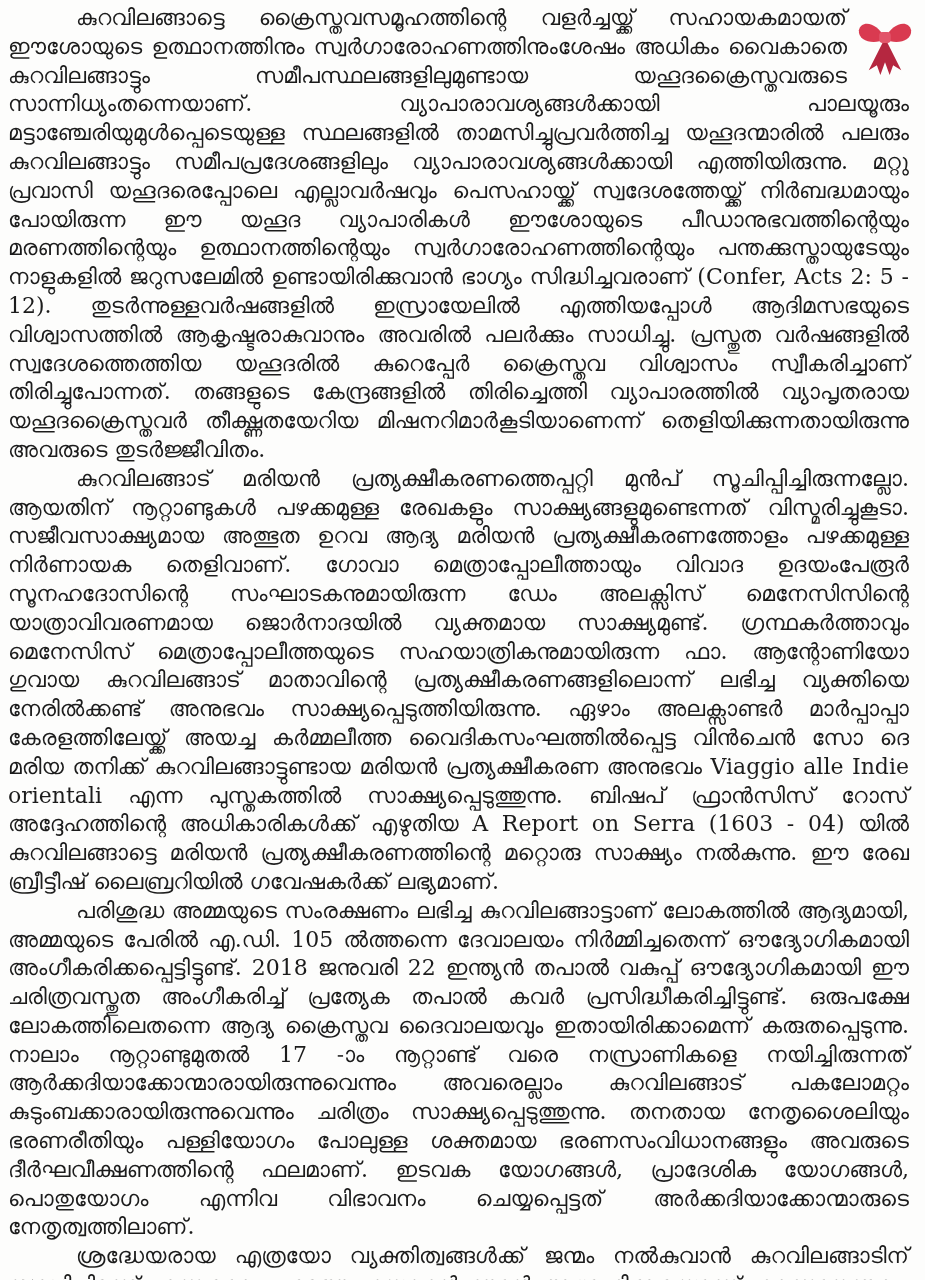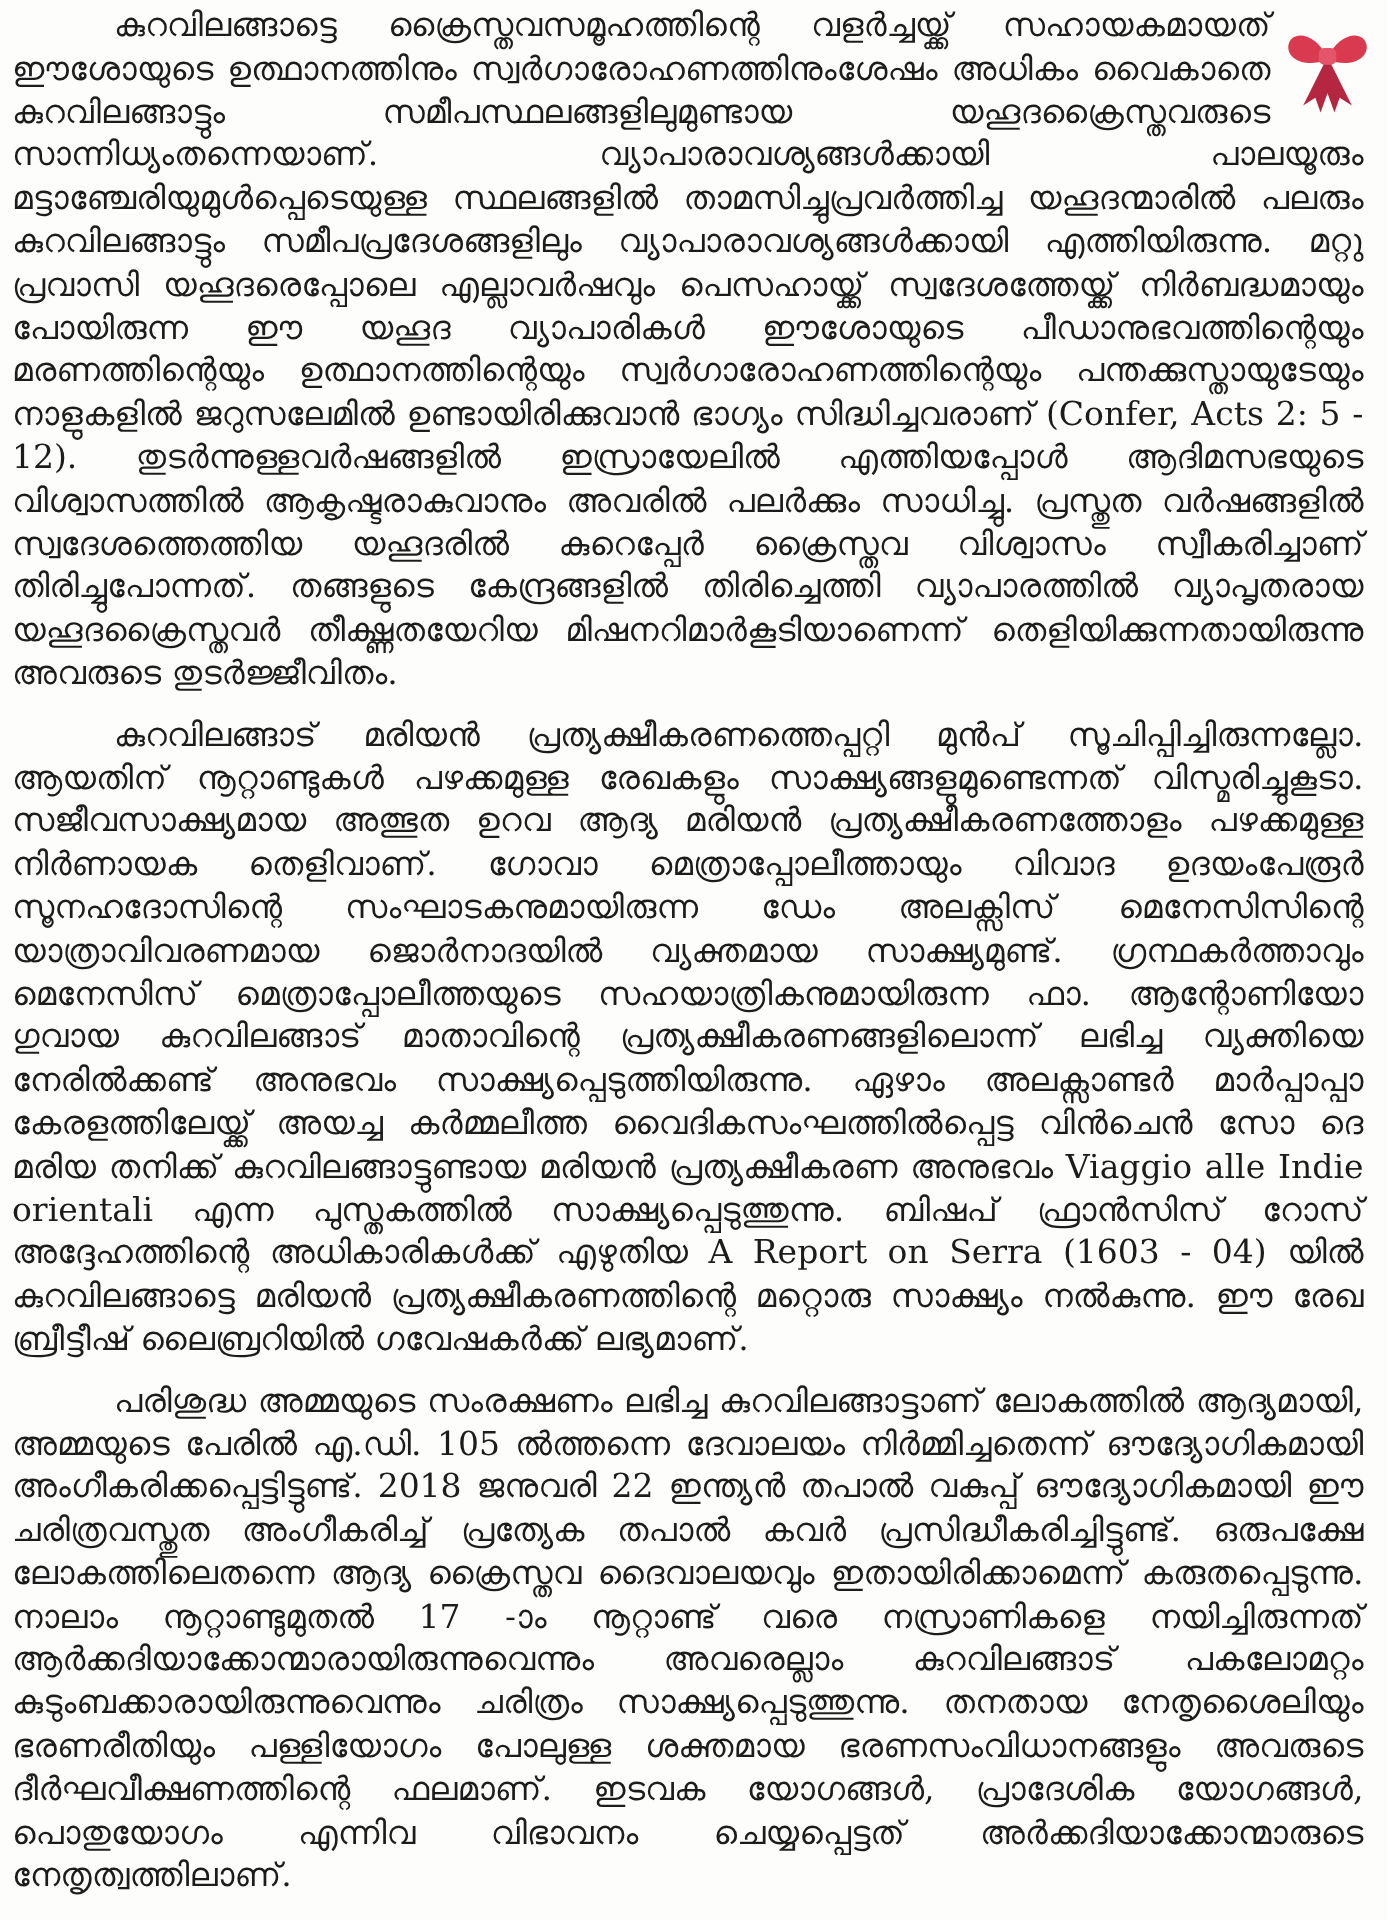--- a/index.html
+++ b/index.html
@@ -26,21 +26,21 @@
     line-height: 28.8px;
     text-align: justify;
     text-justify: inter-word;
     font-weight: 500;
   }
   .text-block p {
     margin: 0;
     text-indent: 68px;
   }
   .text-block p + p {
-    margin-top: 12px;
+    margin-top: 0;
   }
   
   .bow-spacer {
     float: right;
     width: 62px;
     height: 72px;
     shape-outside: margin-box;
   }
   .bow {
     position: absolute;

